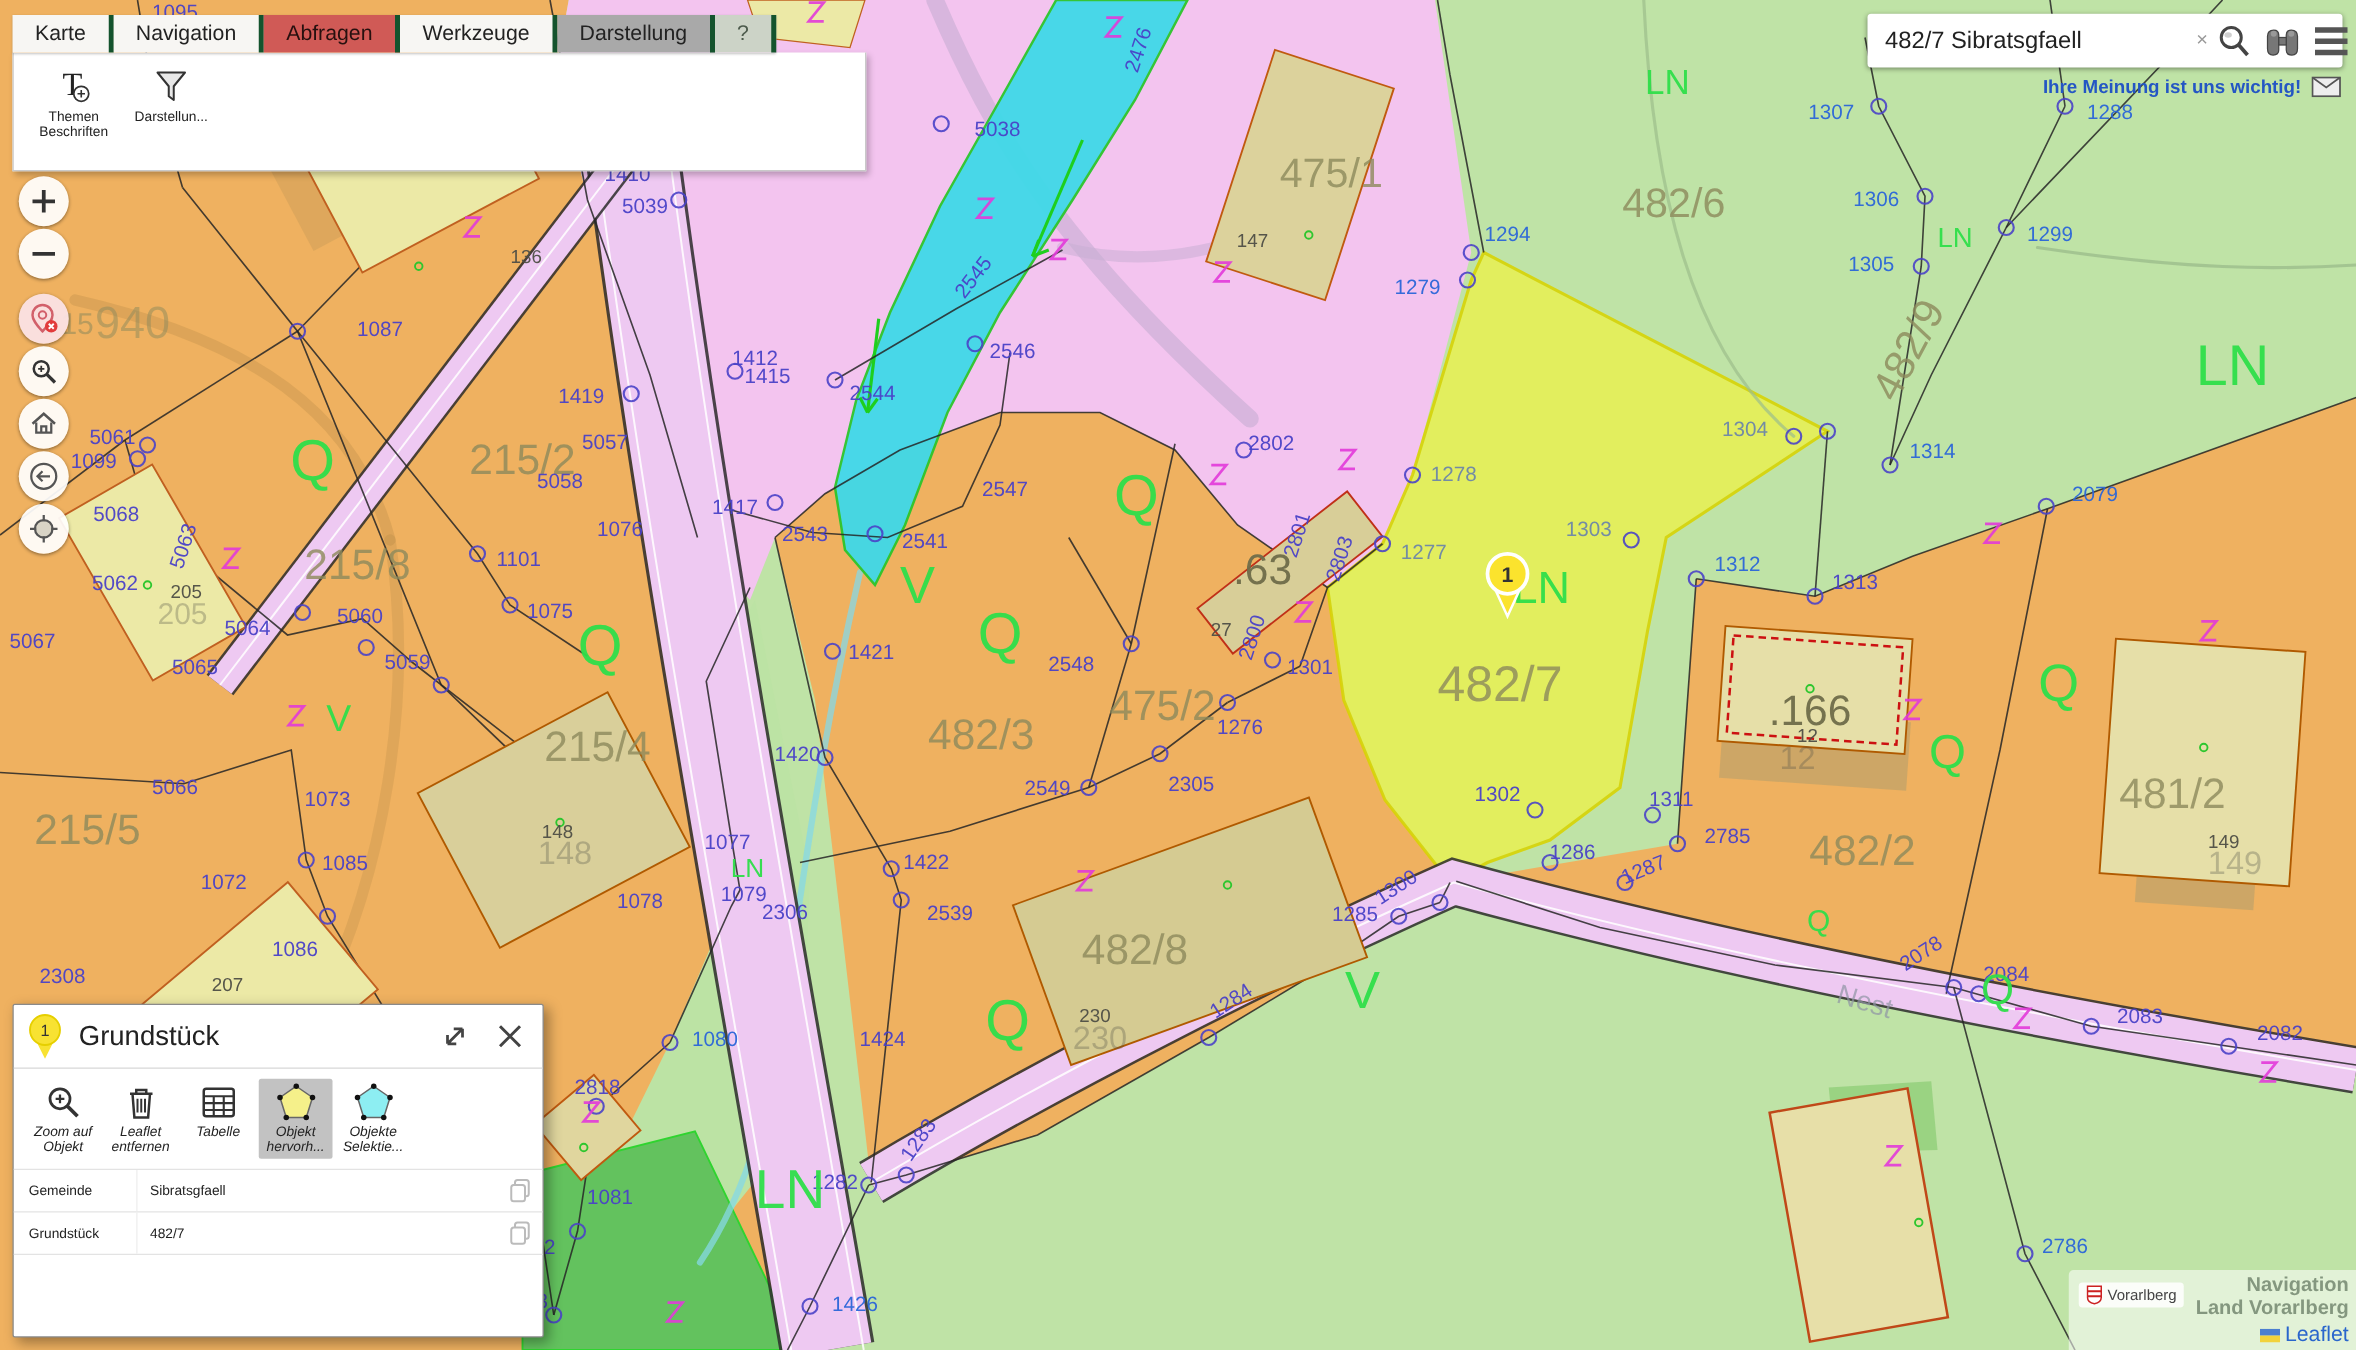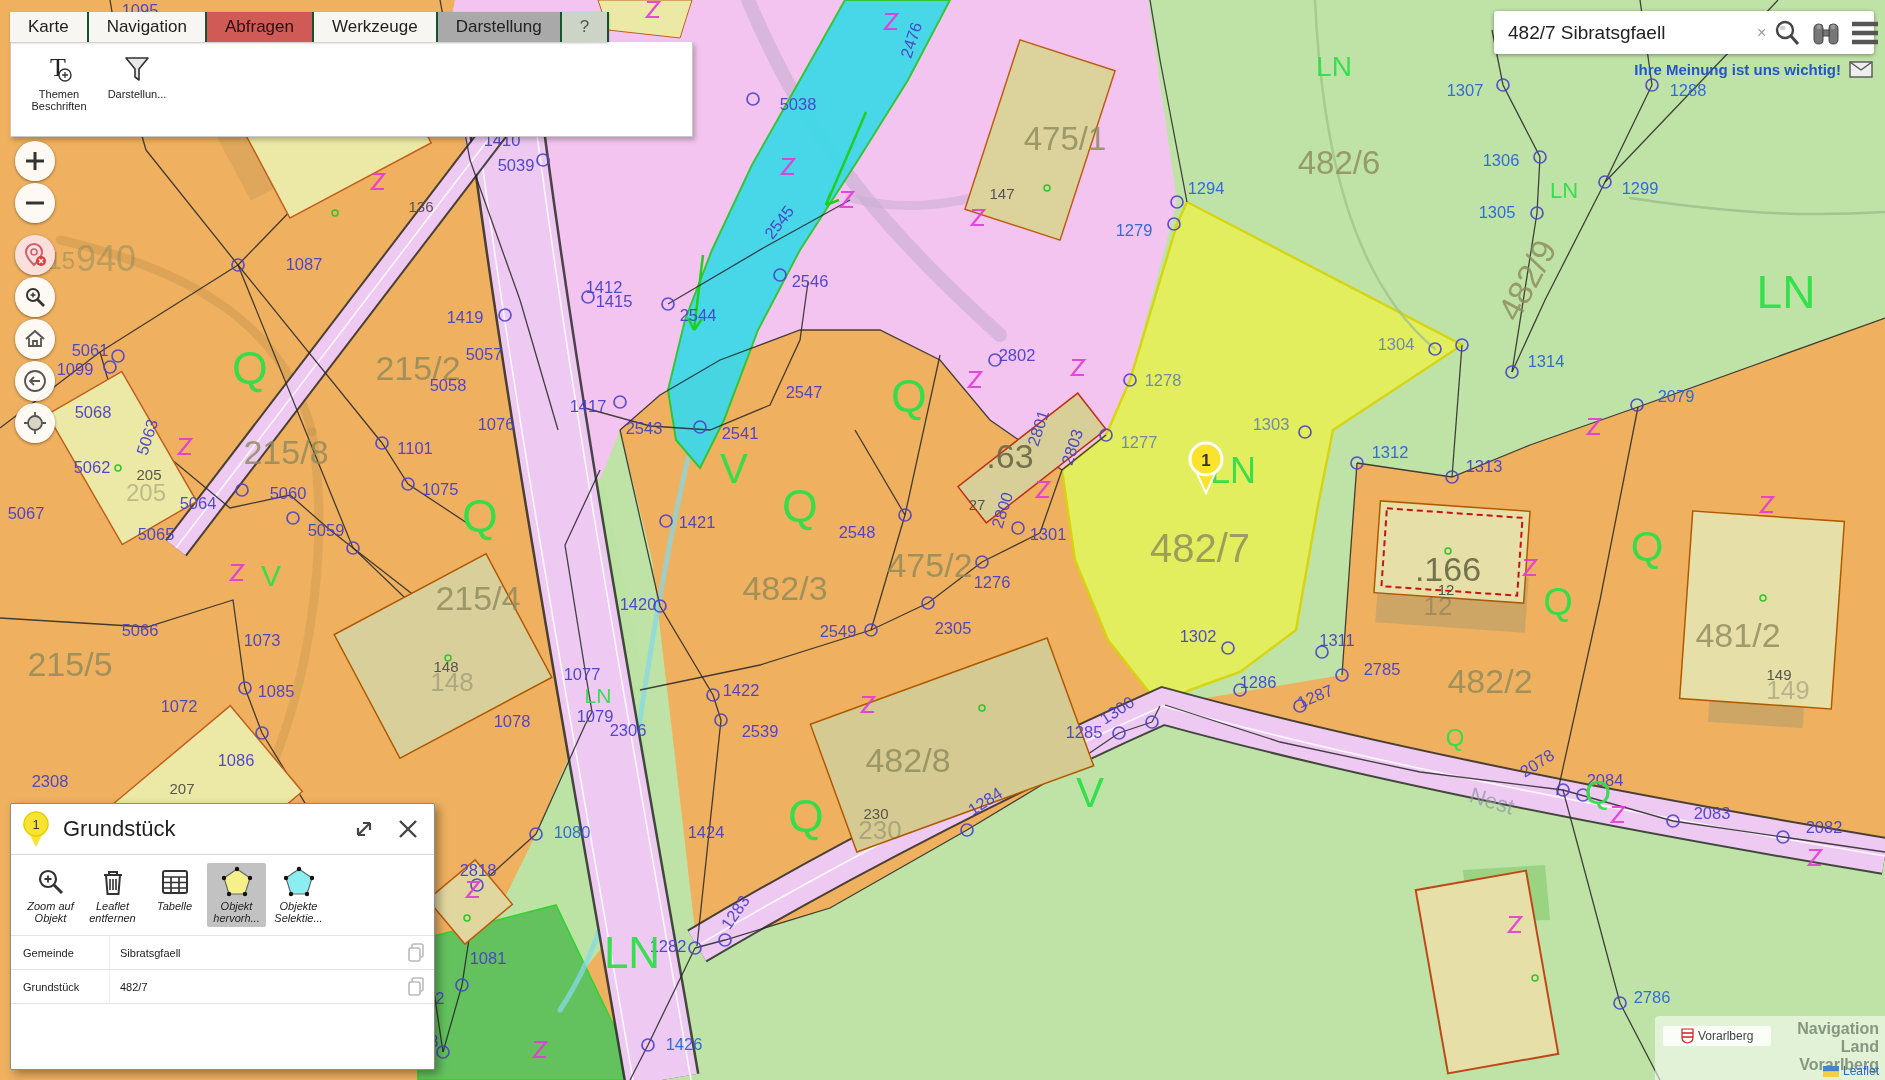--- a/index.html
+++ b/index.html
@@ -5,21 +5,21 @@
   html,body{margin:0;padding:0;}
   body{width:1885px;height:1080px;position:relative;overflow:hidden;
        font-family:"Liberation Sans",sans-serif;background:#bfe3a6;}
   #map-wrap{position:absolute;inset:0;z-index:0;}
   #map-wrap svg{display:block;}
 
   
   .menubar{position:absolute;left:10px;top:12px;display:flex;z-index:30;
            box-shadow:0 1px 2px rgba(0,0,0,.25);}
   .menu-item{height:30px;line-height:30px;padding:0 18px;font-size:17px;color:#222;
-             background:#f7f6f3;border-right:2px solid #14532d;cursor:pointer;white-space:nowrap;}
+             background:#f7f6f3;border-right:4px solid #14532d;cursor:pointer;white-space:nowrap;}
   .menu-item.active{background:#d05a56;color:#27100f;}
   .menu-item.open{background:#a9a9a9;}
   .menu-item.help{background:#ccd3c7;color:#4c5a4c;}
 
   
   .toolpanel{position:absolute;left:10px;top:42px;width:681px;height:94px;background:#fff;
              border:1px solid #c9c9c9;border-top:none;box-shadow:2px 3px 5px rgba(0,0,0,.25);z-index:20;}
   .tool{position:absolute;top:8px;width:80px;text-align:center;font-size:11px;color:#222;cursor:pointer;}
   .tool .ticon{height:38px;display:flex;align-items:center;justify-content:center;}
   .tool .tlabel{line-height:12px;}
@@ -54,24 +54,24 @@
   .prow{display:flex;align-items:center;height:33px;border-top:1px solid #e3e3e3;font-size:11px;color:#222;}
   .prow:last-child{border-bottom:1px solid #e3e3e3;}
   .rk{width:86px;padding-left:12px;border-right:1px solid #eee;align-self:stretch;display:flex;align-items:center;}
   .rv{flex:1;padding-left:10px;}
   .copy{width:36px;display:flex;align-items:center;justify-content:center;cursor:pointer;}
 
   
   .attrib{position:absolute;right:0;bottom:0;width:230px;height:64px;z-index:30;
           background:rgba(255,255,255,.55);border-top-left-radius:4px;padding:4px 6px 2px 8px;box-sizing:border-box;}
   .attrib-inner{display:flex;align-items:flex-start;justify-content:space-between;}
-  .brandbox{background:rgba(255,255,255,.85);border-radius:3px;padding:2px 18px;display:flex;align-items:center;gap:4px;margin-top:6px;}
+  .brandbox{background:rgba(255,255,255,.85);border-radius:3px;padding:2px 6px;display:flex;align-items:center;gap:4px;margin-top:6px;}
   .brandname{font-size:12px;color:#444;}
   .geo{-text-align:right;text-align:right;font-size:16px;font-weight:bold;color:#84977f;line-height:18px;}
-  .leaflet-line{position:absolute;right:6px;bottom:2px;display:flex;align-items:center;gap:4px;font-size:12px;}
+  .leaflet-line{position:absolute;right:6px;bottom:2px;display:flex;align-items:center;gap:4px;font-size:17px;}
   .leaflet-link{color:#2a66cc;cursor:pointer;}
 </style>
 </head>
 <body>
 
 <div id="map-wrap">
     <svg width="1885" height="1080" viewBox="0 0 1885 1080">
       <rect x="0" y="0" width="1885" height="1080" fill="#bfe3a6"></rect>
       <polygon points="0,0 455,0 445,55 470,160 520,300 558,430 600,640 625,800 648,1080 0,1080" fill="#efb160" stroke="none" stroke-width="0" opacity="1"></polygon>
       <polygon points="445,55 455,0 1148,0 1177,202 1130,380 1106,435 1062,470 990,420 940,360 880,330 800,330 720,360 660,395 620,430 600,480 558,430 520,300 470,160" fill="#f3c4ef" stroke="none" stroke-width="0" opacity="1"></polygon>

